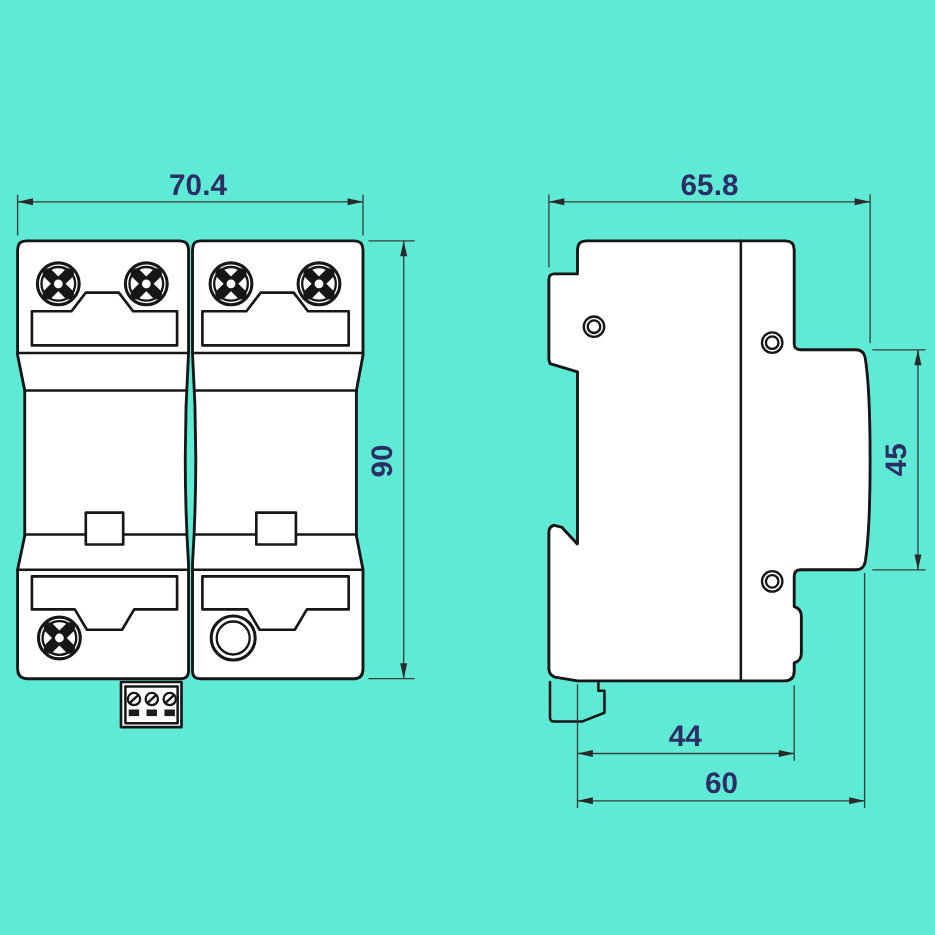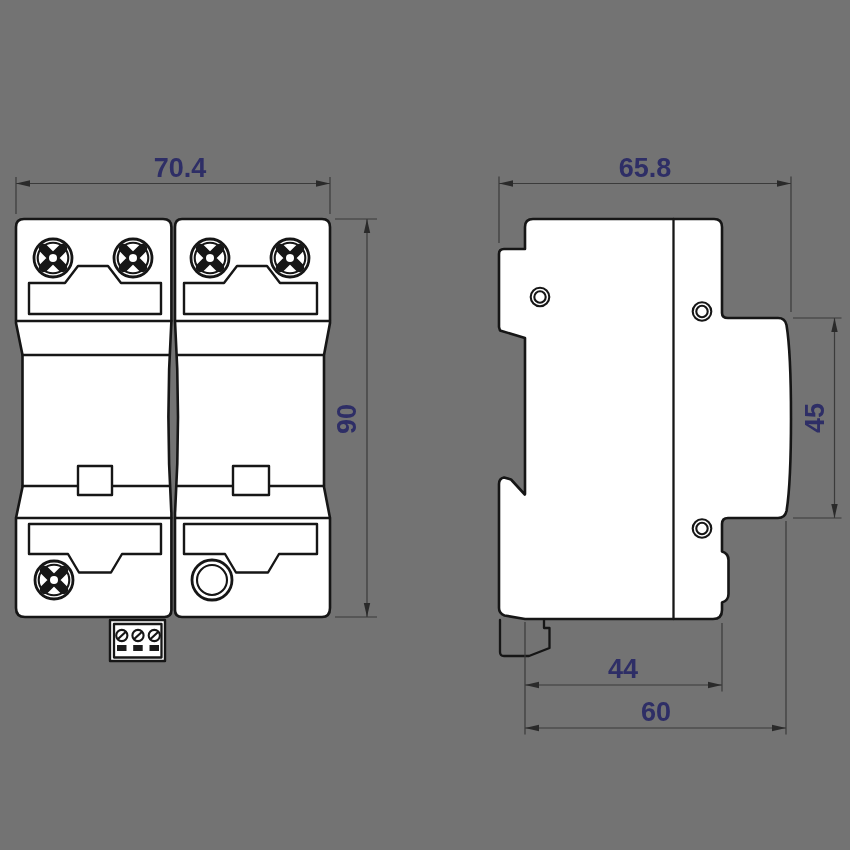--- a/index.html
+++ b/index.html
@@ -1,16 +1,16 @@
 <!DOCTYPE html>
 <html><head>
 <meta charset="utf-8">
 <style>
   html,body{margin:0;padding:0;background:#ffffff;}
-  .stage{position:relative;width:850px;height:850px;background:#737373;overflow:hidden;
+  .stage{position:relative;width:850px;height:850px;background:#5eead4;overflow:hidden;
          font-family:"Liberation Sans", sans-serif;}
   svg{position:absolute;left:0;top:0;}
   .ol   {fill:#ffffff;stroke:#161616;stroke-width:2.6;stroke-linejoin:round;stroke-linecap:round;}
   .ol2  {fill:none;stroke:#161616;stroke-width:2.3;stroke-linejoin:round;stroke-linecap:round;}
   .win  {fill:#ffffff;stroke:#161616;stroke-width:2.4;stroke-linejoin:round;}
   .c1   {fill:#ffffff;stroke:#161616;stroke-width:2.8;}
   .c2   {fill:#ffffff;stroke:#161616;stroke-width:2.1;}
   .cross{stroke:#161616;stroke-width:9.5;stroke-linecap:round;fill:none;}
   .slot {stroke:#161616;stroke-width:2.2;stroke-linecap:round;}
   .blk  {fill:#1b1b1b;}

